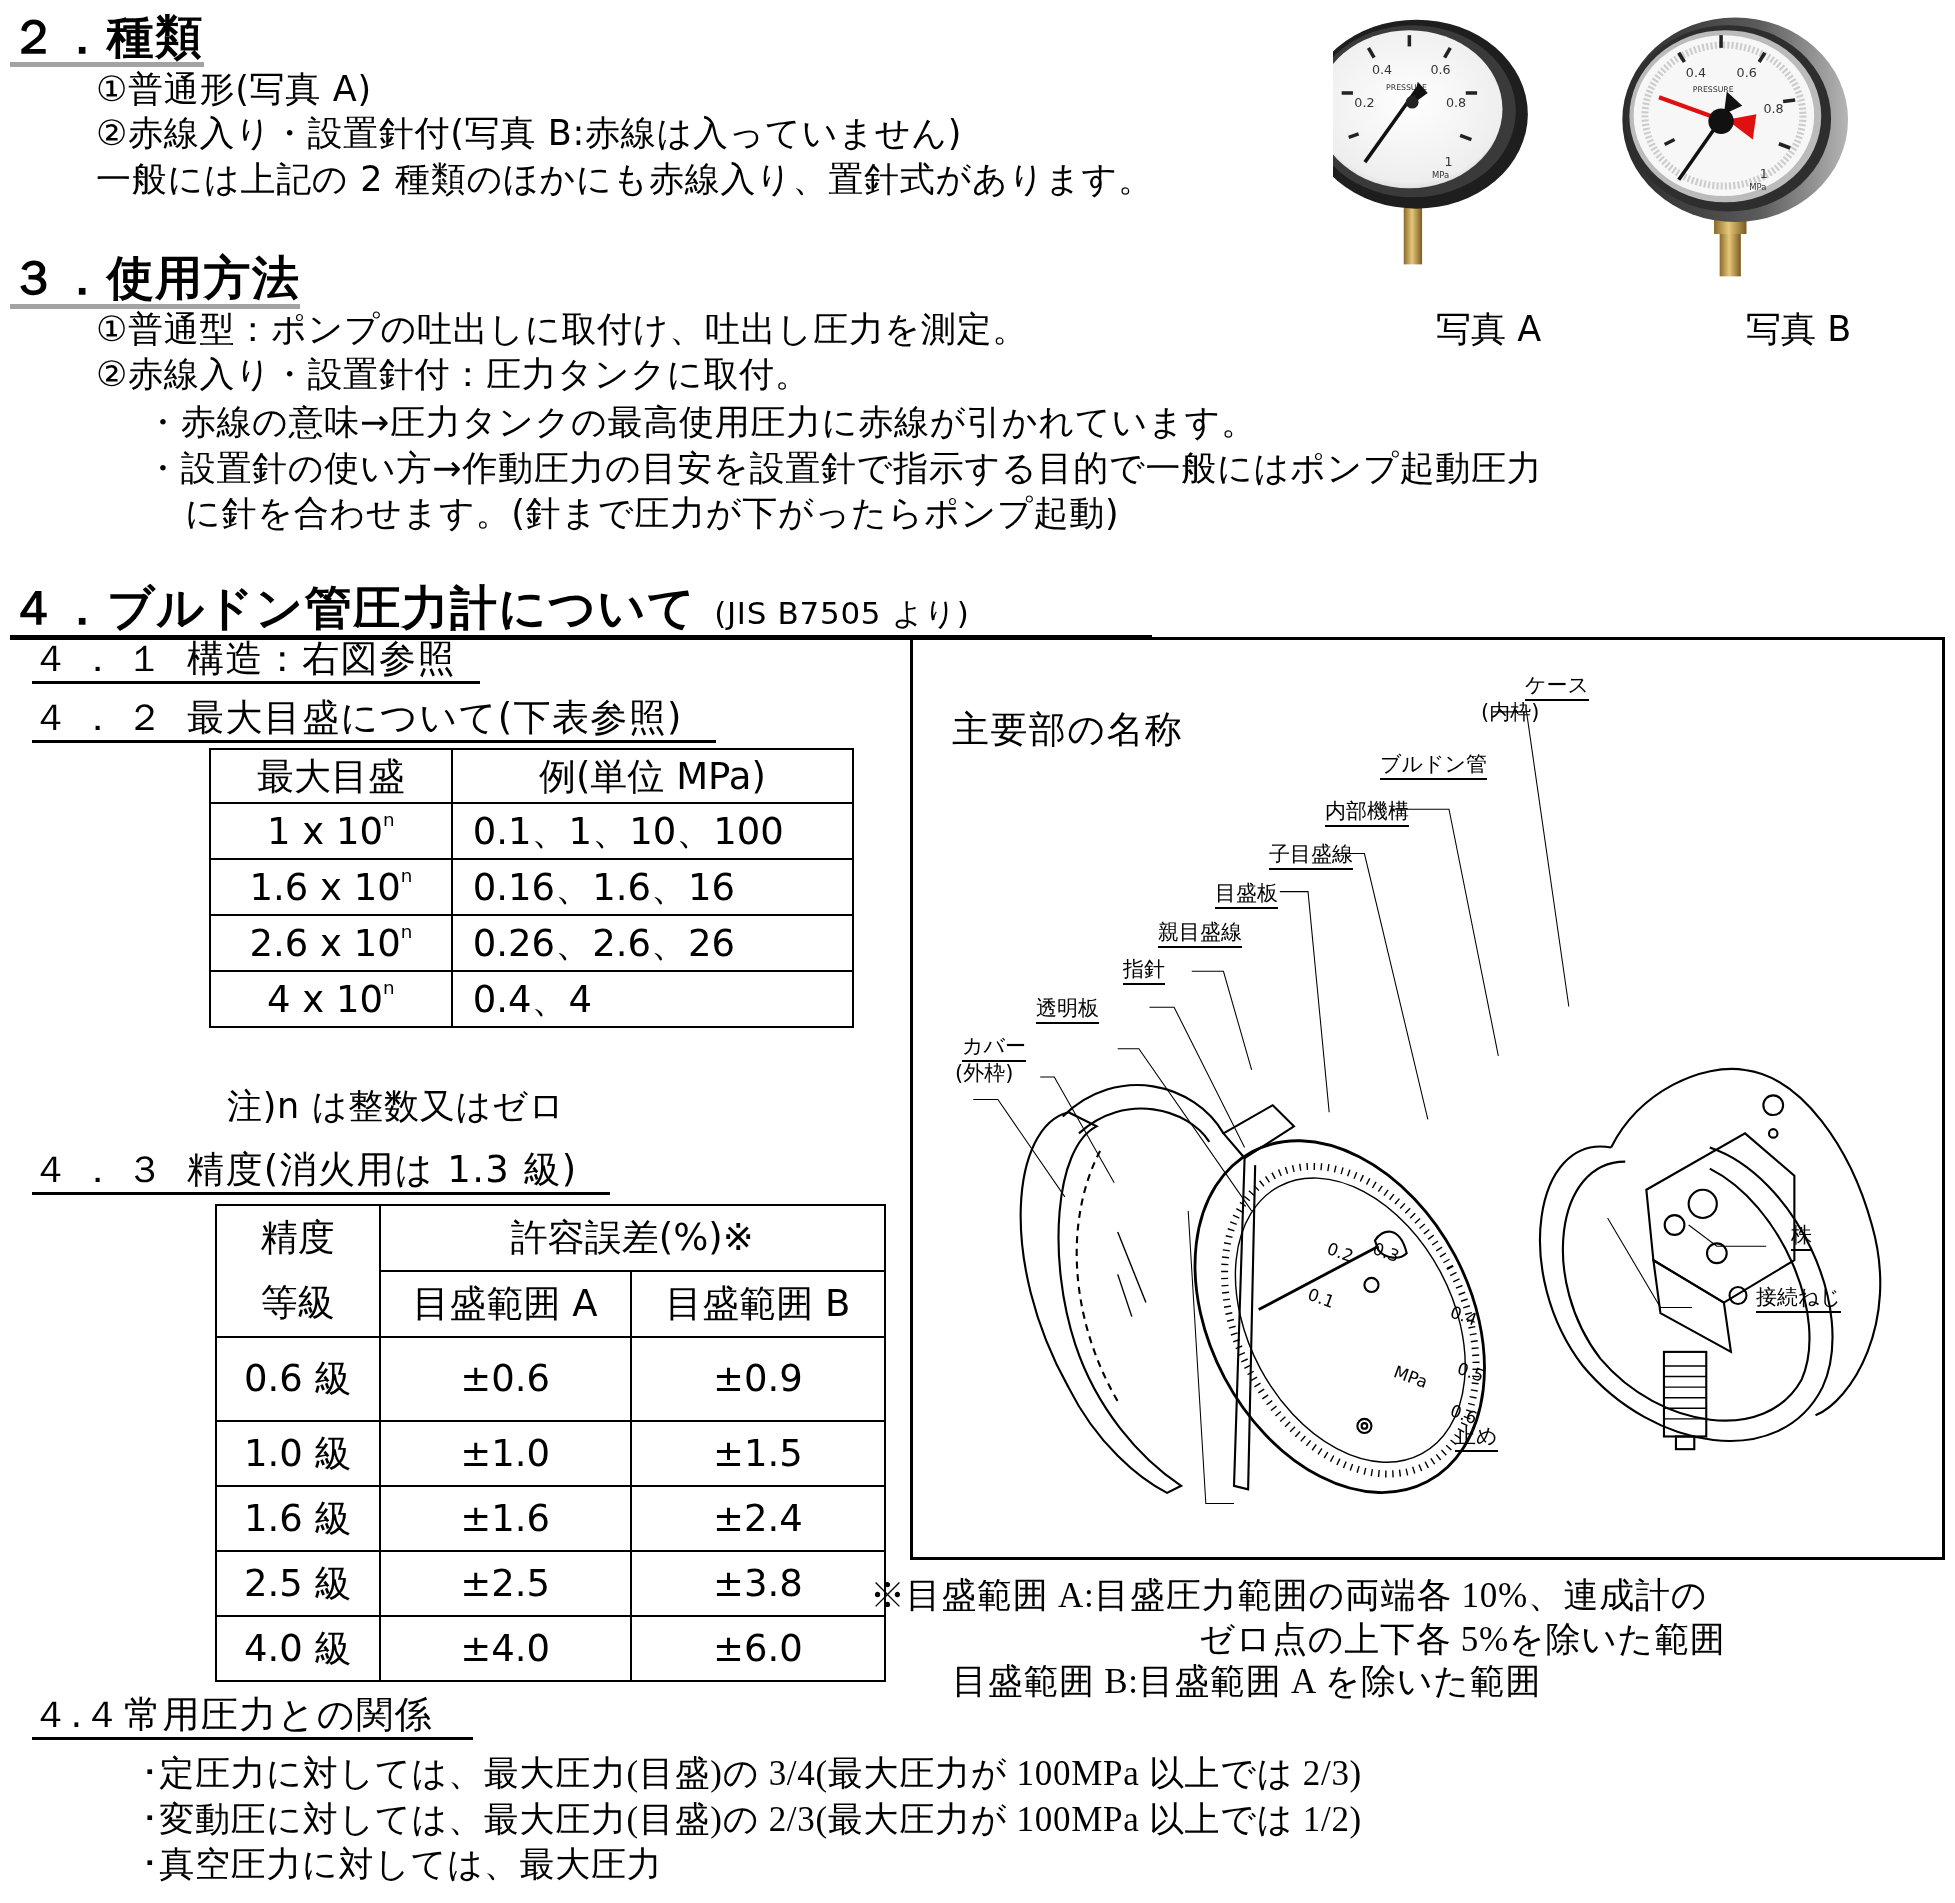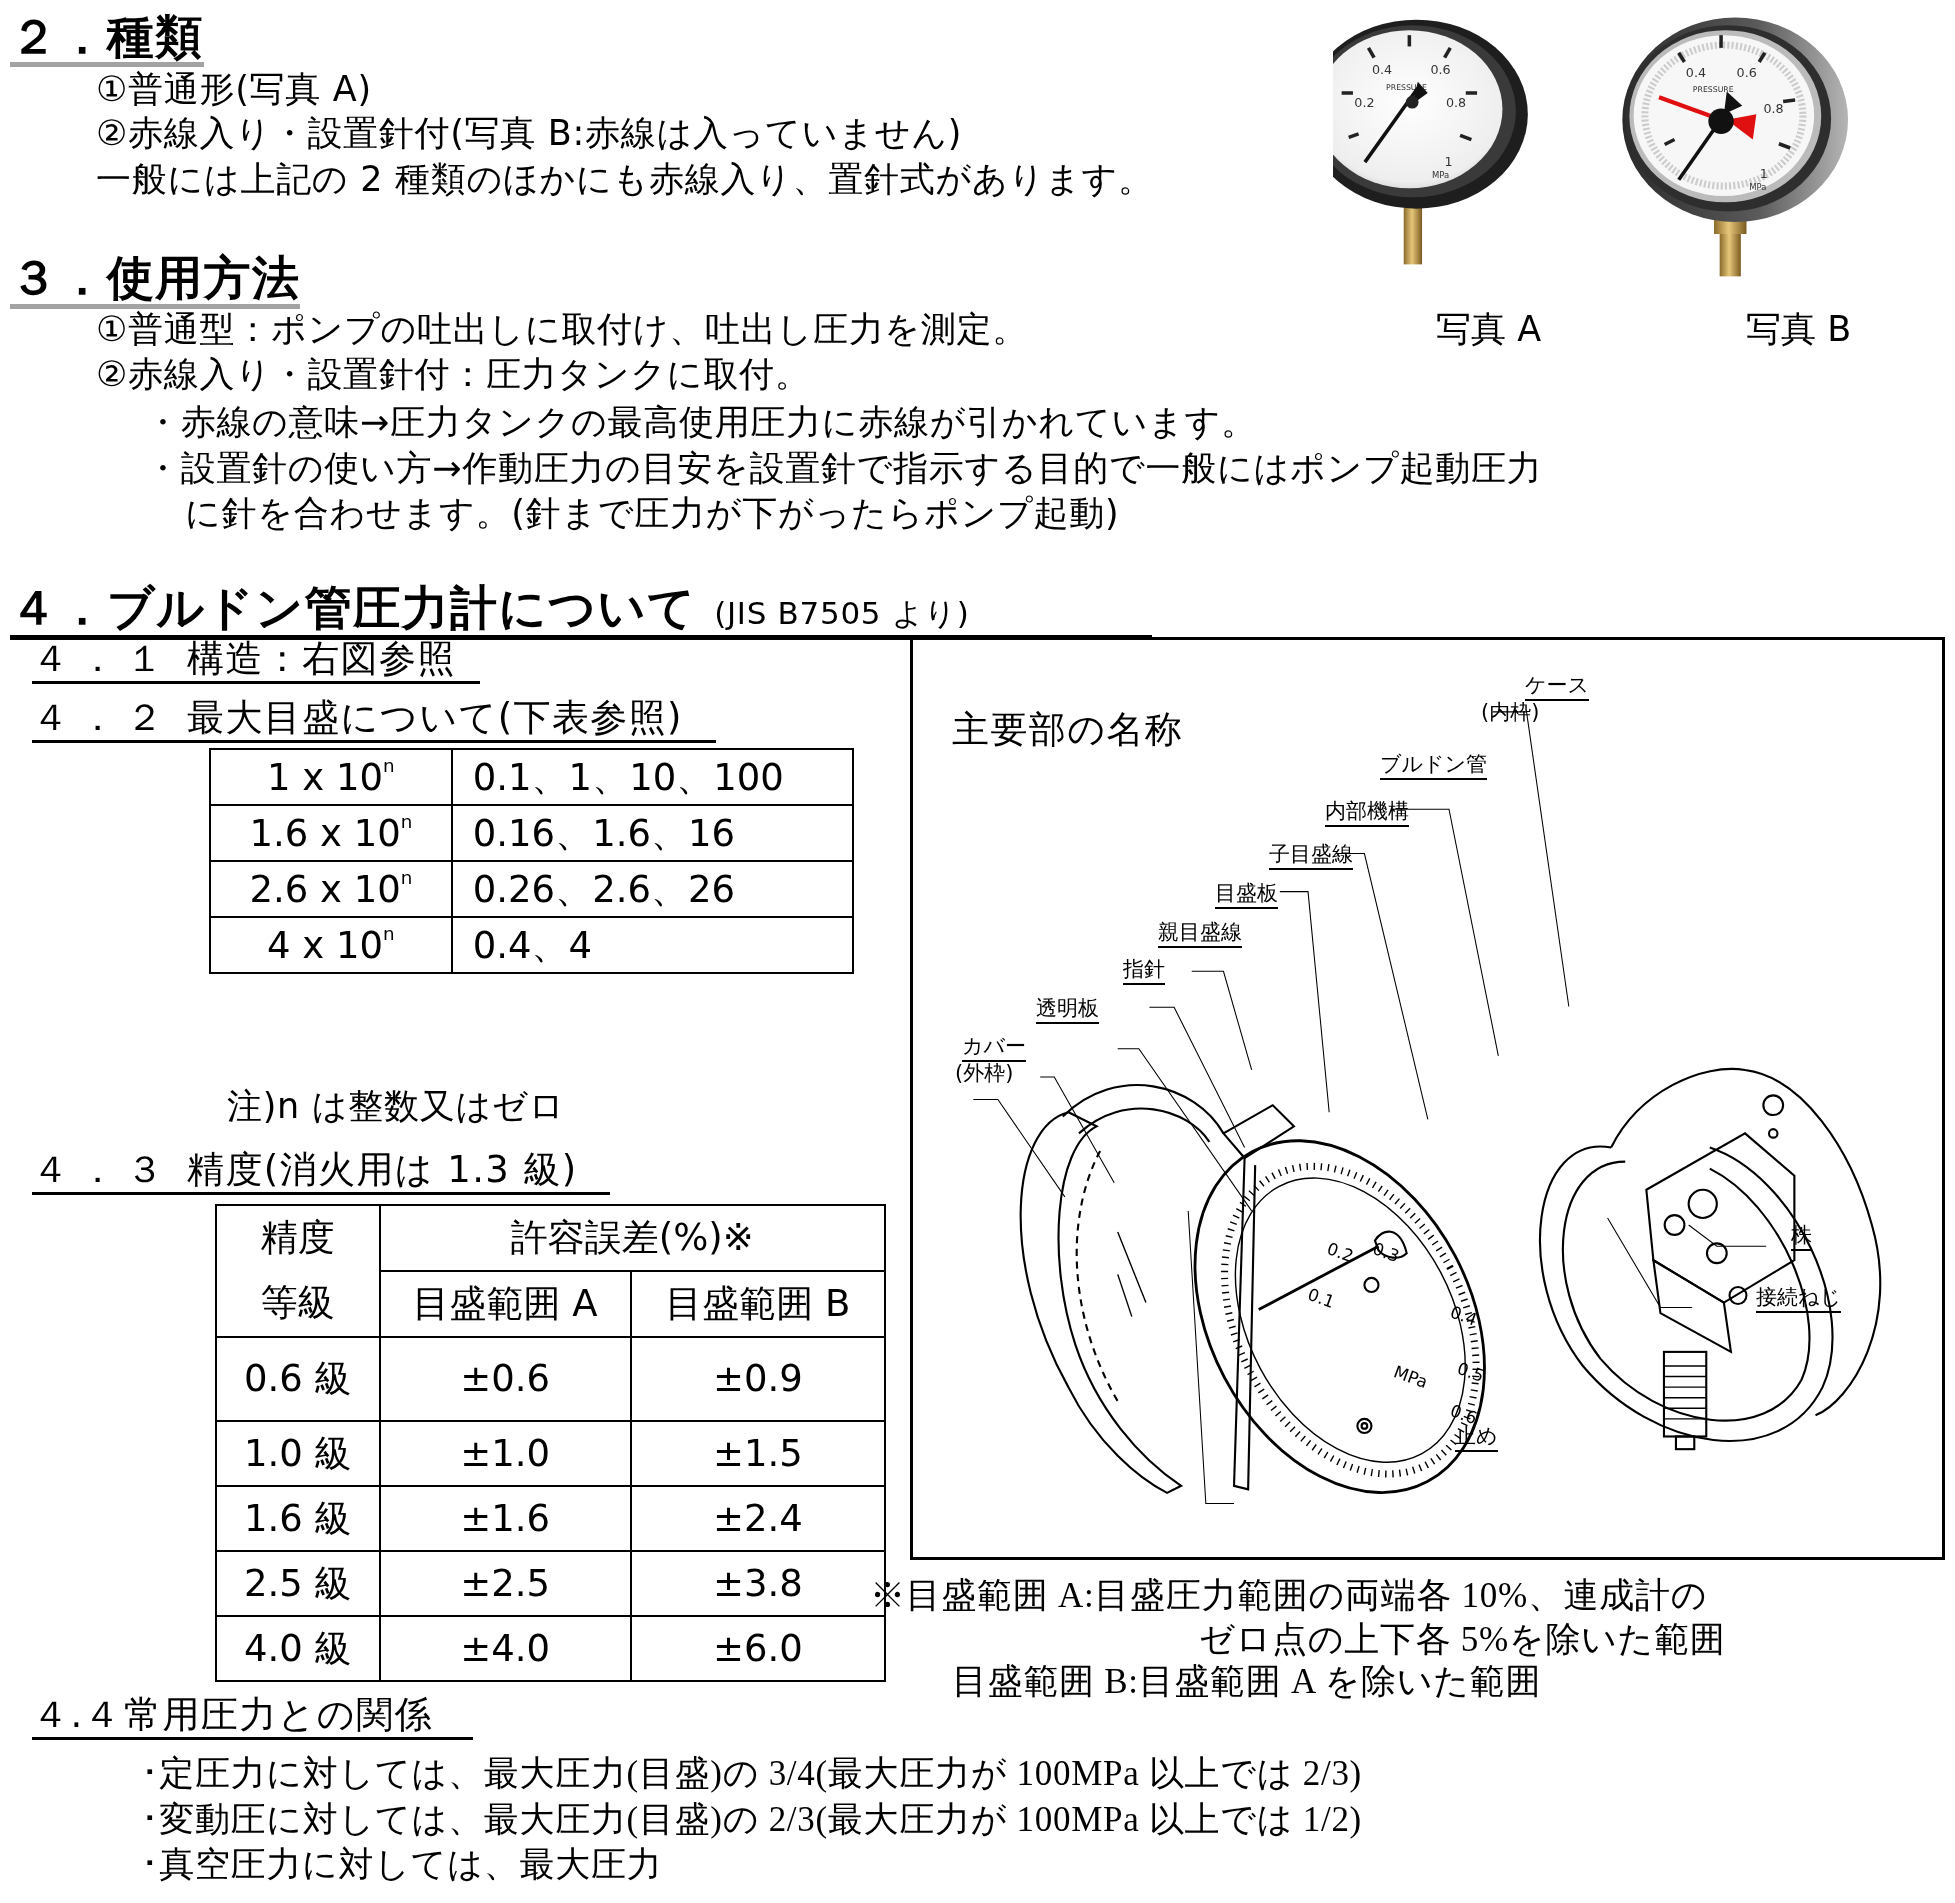--- a/index.html
+++ b/index.html
@@ -142,20 +142,24 @@
 <div class="abs sub" style="left:32px; top:699px; width:684px;">
   <span class="num">４．２</span><span>最大目盛について(下表参照)</span>
 </div>
 
 <table class="grid" style="left:209px; top:748px; width:645px;">
   <colgroup>
       <col style="width:243px">
       <col style="width:403px">
     </colgroup>
   <tbody>
+      <tr style="height:54px">
+    <td>最大目盛</td>
+    <td>例(単位 MPa)</td>
+  </tr>
   <tr style="height:56px">
     <td><span>1 x 10</span><sup class="n">n</sup></td>
     <td class="left">0.1、1、10、100</td>
   </tr>
   <tr style="height:56px">
     <td><span>1.6 x 10</span><sup class="n">n</sup></td>
     <td class="left">0.16、1.6、16</td>
   </tr>
   <tr style="height:56px">
     <td><span>2.6 x 10</span><sup class="n">n</sup></td>

